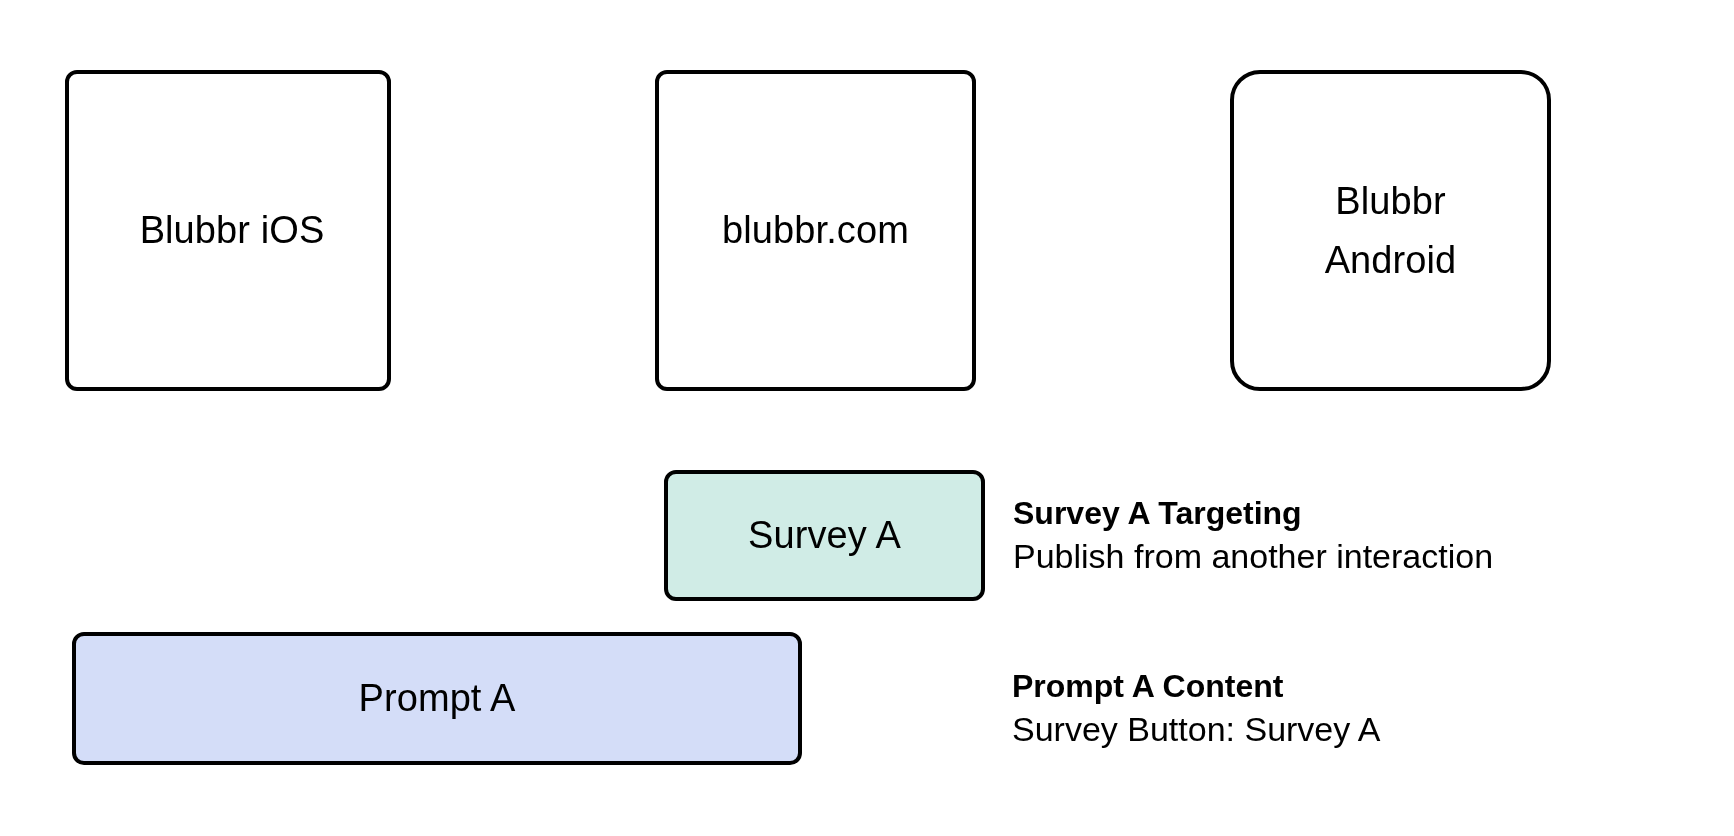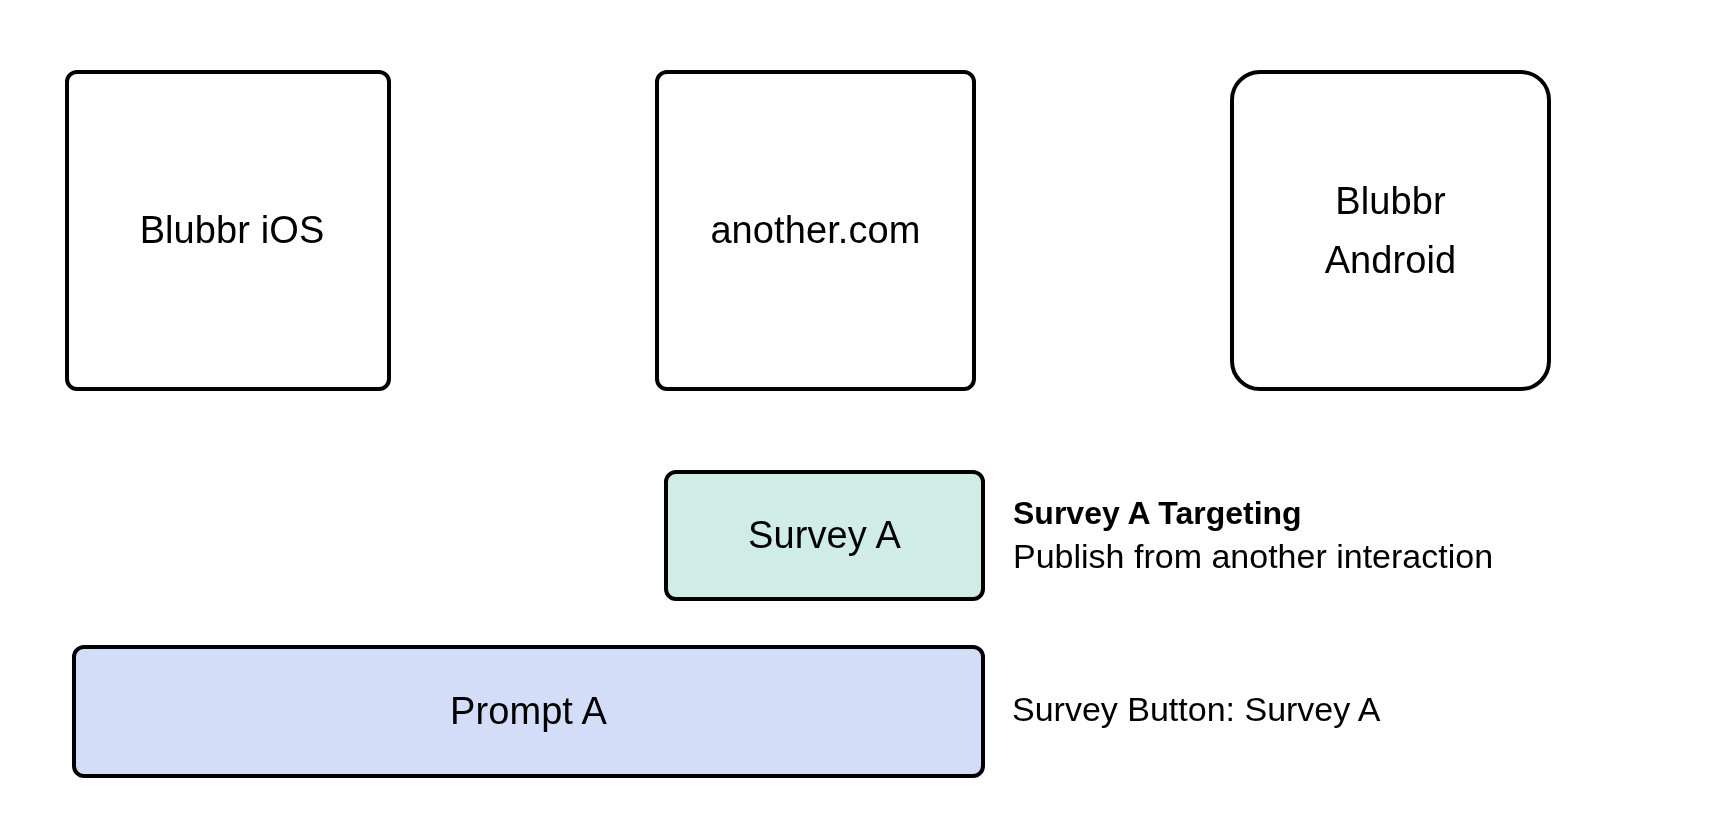--- a/index.html
+++ b/index.html
@@ -51,22 +51,22 @@
   .survey-node {
     left: 664px;
     top: 470px;
     width: 321px;
     height: 131px;
   }
 
   
   .prompt-node {
     left: 72px;
-    top: 645px;
-    width: 913px;
+    top: 632px;
+    width: 730px;
     height: 133px;
   }
 
   
   .annotation {
     position: absolute;
     display: flex;
     flex-direction: column;
     justify-content: center;
   }
@@ -91,21 +91,21 @@
 </head>
 <body>
 
 <div id="canvas" style="background: rgb(255, 255, 255);">
 
   <div class="node surface-ios" style="background: rgb(255, 255, 255); border-color: rgb(0, 0, 0); padding-left: 8px;">
     <span class="node-label">Blubbr iOS</span>
   </div>
 
   <div class="node surface-web" style="background: rgb(255, 255, 255); border-color: rgb(0, 0, 0);">
-    <span class="node-label">another.com</span>
+    <span class="node-label">blubbr.com</span>
   </div>
 
   <div class="node surface-android" style="background: rgb(255, 255, 255); border-color: rgb(0, 0, 0);">
     <span class="node-label">Blubbr
 Android</span>
   </div>
 
   <div class="node survey-node" style="background: rgb(208, 236, 230); border-color: rgb(0, 0, 0);">
     <span class="node-label">Survey A</span>
   </div>
@@ -113,16 +113,17 @@
   <div class="annotation annotation-survey">
     <span class="ann-title">Survey A Targeting</span>
     <span class="ann-detail">Publish from another interaction</span>
   </div>
 
   <div class="node prompt-node" style="background: rgb(212, 221, 248); border-color: rgb(0, 0, 0);">
     <span class="node-label">Prompt A</span>
   </div>
 
   <div class="annotation annotation-prompt">
+    <span class="ann-title">Prompt A Content</span>
     <span class="ann-detail">Survey Button: Survey A</span>
   </div>
 
 </div>
 
 </body></html>

